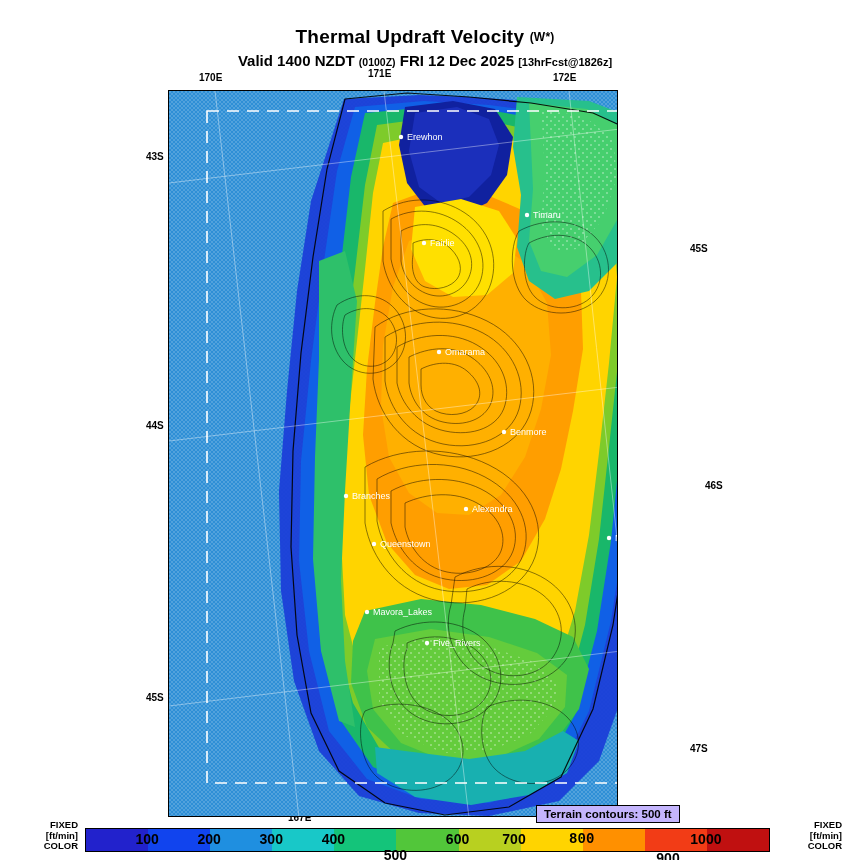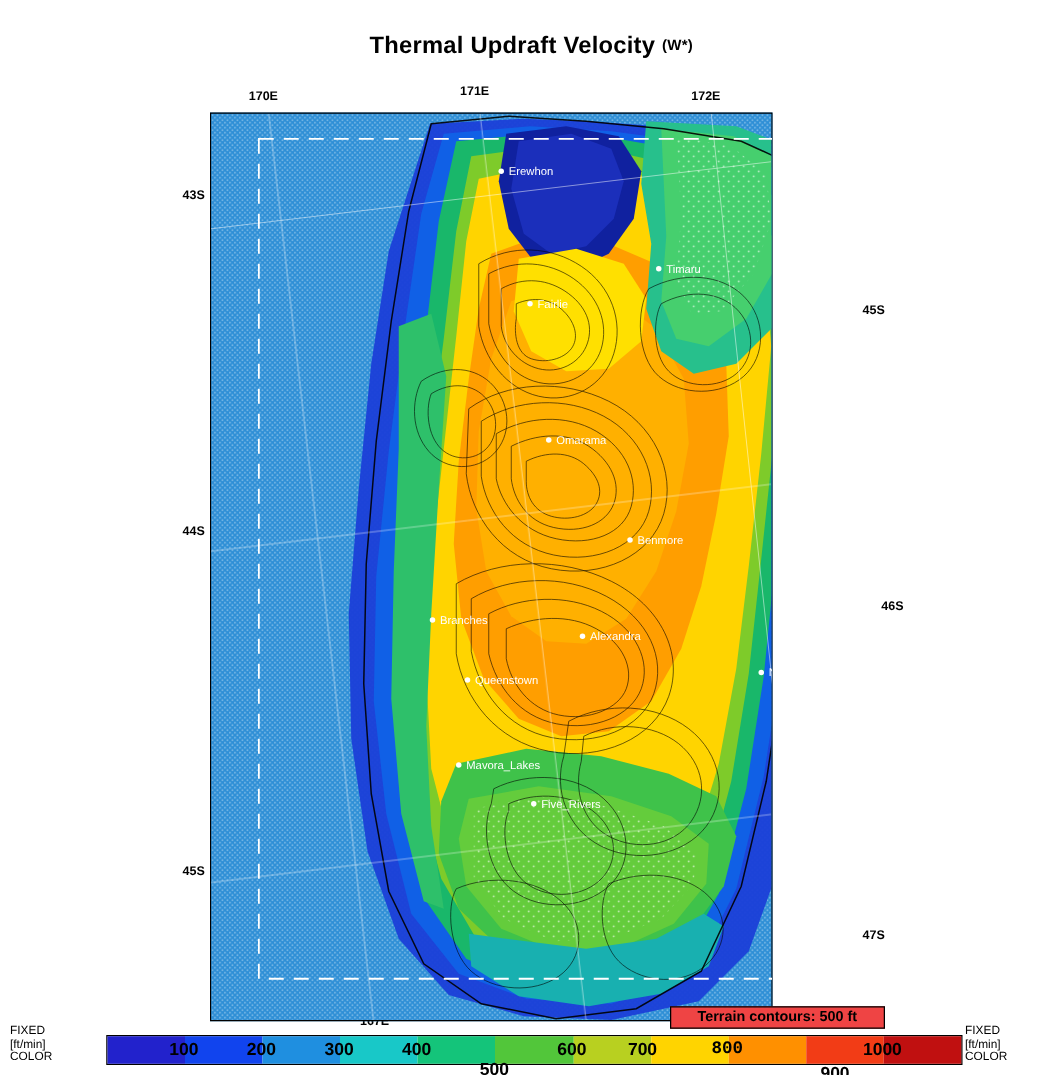--- a/index.html
+++ b/index.html
@@ -74,22 +74,22 @@
     color: #000;
     white-space: nowrap;
   }
 
   
   .terrain-box {
     position: absolute;
     left: 536px;
     top: 805px;
     border: 1px solid #000;
-    background: #ef4444;
-    padding: 2px 21px;
+    background: #c4b5fd;
+    padding: 2px 7px;
     font-size: 11.5px;
     font-weight: bold;
     color: #000;
   }
 
   
   .cbar-wrap {
     position: absolute;
     left: 85px;
     top: 828px;
@@ -114,23 +114,23 @@
     top: 3px;
     font-size: 14px;
     font-weight: bold;
     color: #000;
     transform: translateX(-50%);
   }
   .fixed-left, .fixed-right {
     position: absolute;
     top: 820px;
     font-size: 9.5px;
-    font-weight: normal;
+    font-weight: bold;
     color: #000;
-    text-align: left;
+    text-align: right;
     line-height: 10.5px;
     width: 70px;
   }
   .fixed-left { left: 8px; }
   .fixed-right { left: 772px; }
 
   .city-dot { fill: #ffffff; }
   .city-label {
     font-family: "Liberation Sans", sans-serif;
     font-size: 9px;
@@ -148,20 +148,26 @@
     stroke-dasharray: 12 8;
   }
 </style>
 </head>
 <body>
 
 <div class="header">
   <div class="title-line">
     <span>Thermal Updraft Velocity</span>
     <span class="title-unit">(W*)</span>
+  </div>
+  <div class="valid-line">
+    <span>Valid 1400 NZDT</span>
+    <span class="valid-small">(0100Z)</span>
+    <span>FRI 12 Dec 2025</span>
+    <span class="valid-brkt">[13hrFcst@1826z]</span>
   </div>
 </div>
 
 <div>
   <div class="axlabel" style="left:199px;top:72px">170E</div>
   <div class="axlabel" style="left:368px;top:68px">171E</div>
   <div class="axlabel" style="left:553px;top:72px">172E</div>
 
   <div class="axlabel" style="left:288px;top:812px">167E</div>
   <div class="axlabel" style="left:465px;top:808px">168E</div>

